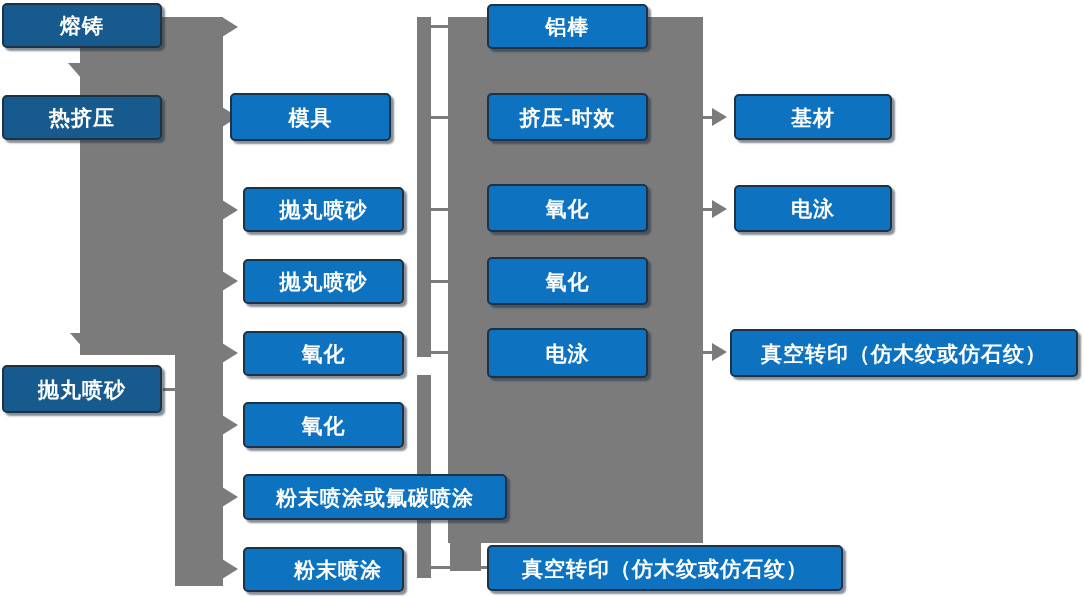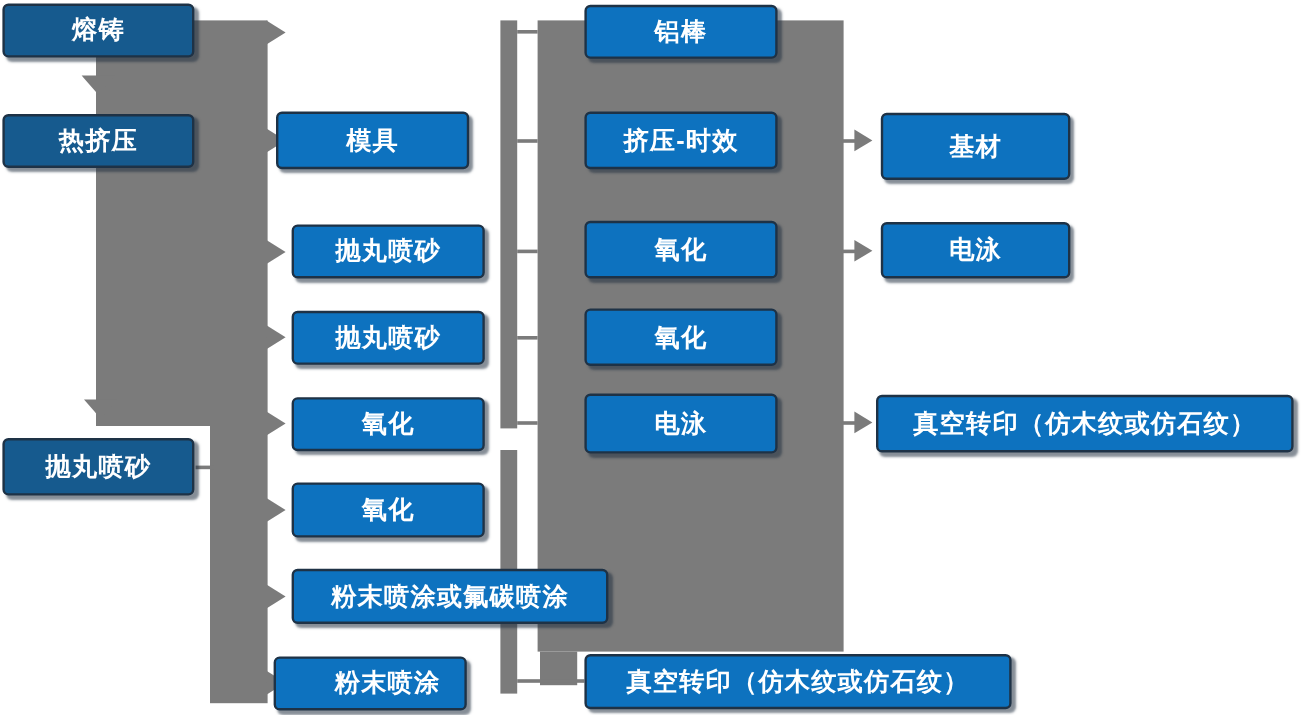--- a/index.html
+++ b/index.html
@@ -72,27 +72,27 @@
   <div class="node dark" style="left:2px;top:3px;width:160px;height:45px;">熔铸</div>
   <div class="node dark" style="left:2px;top:95px;width:160px;height:45px;">热挤压</div>
   <div class="node dark" style="left:2px;top:365px;width:160px;height:48px;">抛丸喷砂</div>
 
   <div class="node" style="left:230px;top:93px;width:161px;height:48px;">模具</div>
   <div class="node" style="left:243px;top:187px;width:161px;height:45px;">抛丸喷砂</div>
   <div class="node" style="left:243px;top:259px;width:161px;height:45px;">抛丸喷砂</div>
   <div class="node" style="left:243px;top:331px;width:161px;height:45px;">氧化</div>
   <div class="node" style="left:243px;top:402px;width:161px;height:46px;">氧化</div>
   <div class="node" style="left:243px;top:474px;width:264px;height:46px;">粉末喷涂或氟碳喷涂</div>
-  <div class="node" style="left:228px;top:547px;width:161px;height:45px;padding-left:29px;">粉末喷涂</div>
+  <div class="node" style="left:243px;top:547px;width:161px;height:45px;padding-left:29px;">粉末喷涂</div>
 
   <div class="node" style="left:487px;top:4px;width:161px;height:45px;">铝棒</div>
   <div class="node" style="left:487px;top:93px;width:161px;height:48px;">挤压-时效</div>
   <div class="node" style="left:487px;top:184px;width:161px;height:48px;">氧化</div>
   <div class="node" style="left:487px;top:257px;width:161px;height:48px;">氧化</div>
   <div class="node" style="left:487px;top:328px;width:161px;height:50px;">电泳</div>
 
-  <div class="node" style="left:734px;top:94px;width:158px;height:56px;">基材</div>
+  <div class="node" style="left:734px;top:94px;width:158px;height:46px;">基材</div>
   <div class="node" style="left:734px;top:185px;width:158px;height:47px;">电泳</div>
   <div class="node" style="left:730px;top:329px;width:348px;height:48px;">真空转印（仿木纹或仿石纹）</div>
 
   <div class="node" style="left:487px;top:545px;width:356px;height:46px;">真空转印（仿木纹或仿石纹）</div>
 
 </div>
 
 </body></html>

